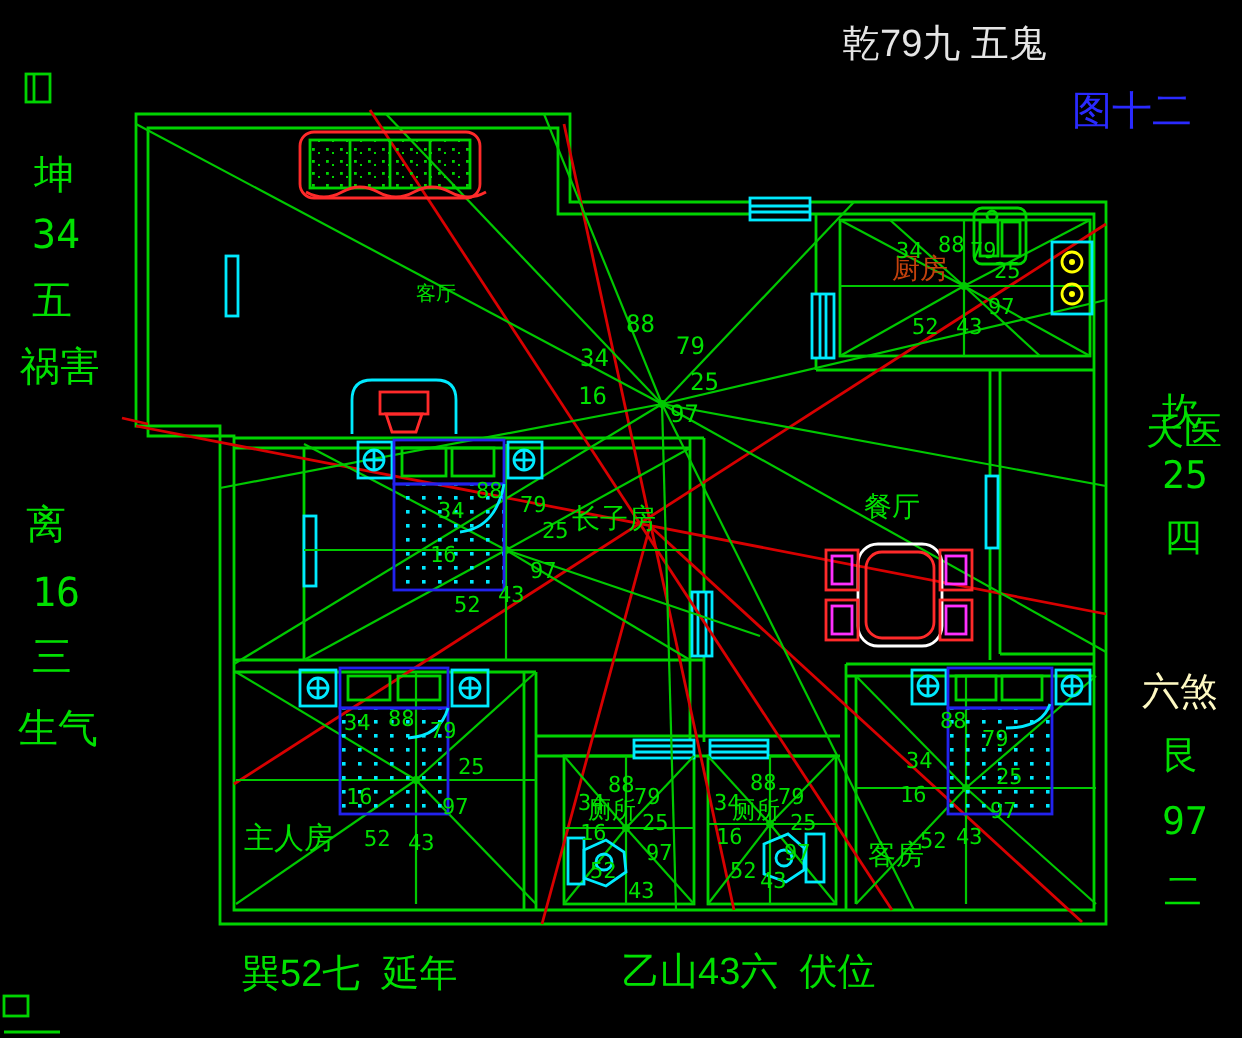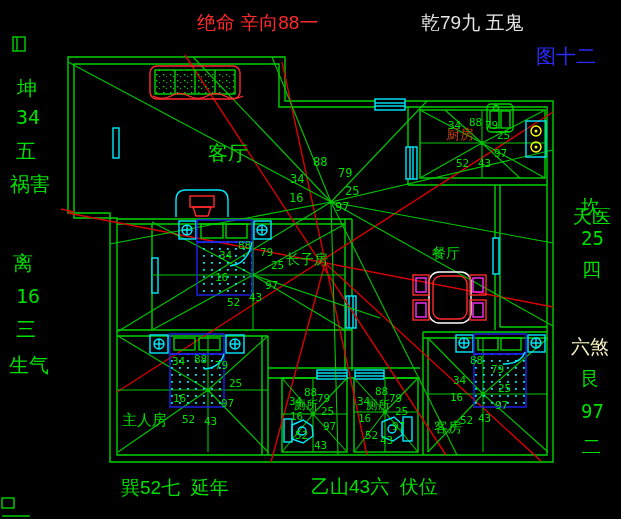--- a/index.html
+++ b/index.html
@@ -213,42 +213,41 @@
       <circle cx="536" cy="343" r="5" fill="none" stroke="#00eaff" stroke-width="1.4"></circle>
       <line x1="531" y1="343" x2="541" y2="343" fill="none" stroke="#00eaff" stroke-width="1.4"></line>
       <line x1="536" y1="338" x2="536" y2="348" fill="none" stroke="#00eaff" stroke-width="1.4"></line>
       <rect x="284" y="419" width="8" height="23" fill="none" stroke="#00eaff" stroke-width="1.4"></rect>
       <polygon points="292,425 303,420 312,426 313,436 303,443 292,439" fill="none" stroke="#00eaff" stroke-width="1.4"></polygon>
       <circle cx="302" cy="431" r="4" fill="none" stroke="#00eaff" stroke-width="1.4"></circle>
       <polygon points="382,422 394,417 402,424 402,435 393,441 382,437" fill="none" stroke="#00eaff" stroke-width="1.4"></polygon>
       <rect x="403" y="417" width="9" height="24" fill="none" stroke="#00eaff" stroke-width="1.4"></rect>
       <circle cx="392" cy="429" r="4" fill="none" stroke="#00eaff" stroke-width="1.4"></circle>
     </svg>
-<div class="lbl" style="left: 197px; top: 13px; font-size: 19px; color: rgb(255, 42, 42);">绝命 辛向88一</div>
     <div class="lbl" style="left: 421px; top: 13px; font-size: 19px; color: #e5e5e5;">乾79九 五鬼</div>
     <div class="lbl" style="left: 536px; top: 46px; font-size: 20px; color: rgb(42, 42, 255);">图十二</div>
     <div class="lbl" style="left: 17px; top: 78px; font-size: 20px; color: rgb(0, 224, 0);">坤</div>
     <div class="lbl num" style="left: 16px; top: 107px; font-size: 20px; color: rgb(0, 224, 0);">34</div>
     <div class="lbl" style="left: 16px; top: 141px; font-size: 20px; color: rgb(0, 224, 0);">五</div>
     <div class="lbl" style="left: 10px; top: 174px; font-size: 20px; color: rgb(0, 224, 0);">祸害</div>
     <div class="lbl" style="left: 13px; top: 253px; font-size: 20px; color: rgb(0, 224, 0);">离</div>
     <div class="lbl num" style="left: 16px; top: 286px; font-size: 20px; color: rgb(0, 224, 0);">16</div>
     <div class="lbl" style="left: 16px; top: 319px; font-size: 20px; color: rgb(0, 224, 0);">三</div>
     <div class="lbl" style="left: 9px; top: 355px; font-size: 20px; color: rgb(0, 224, 0);">生气</div>
     <div class="lbl" style="left: 573px; top: 163px; font-size: 19px; color: rgb(0, 224, 0); margin-top: 44px;">天医</div>
     <div class="lbl" style="left: 581px; top: 197px; font-size: 19px; color: rgb(0, 224, 0);">坎</div>
     <div class="lbl num" style="left: 581px; top: 229px; font-size: 19px; color: rgb(0, 224, 0);">25</div>
     <div class="lbl" style="left: 582px; top: 260px; font-size: 19px; color: rgb(0, 224, 0);">四</div>
     <div class="lbl" style="left: 571px; top: 337px; font-size: 19px; color: #fef9c3;">六煞</div>
     <div class="lbl" style="left: 581px; top: 369px; font-size: 19px; color: rgb(0, 224, 0);">艮</div>
     <div class="lbl num" style="left: 581px; top: 402px; font-size: 19px; color: rgb(0, 224, 0);">97</div>
     <div class="lbl" style="left: 582px; top: 437px; font-size: 19px; color: rgb(0, 224, 0);">二</div>
     <div class="lbl" style="left: 121px; top: 478px; font-size: 19px; color: rgb(0, 224, 0);">巽52七  延年</div>
     <div class="lbl" style="left: 311px; top: 477px; font-size: 19px; color: rgb(0, 224, 0);">乙山43六  伏位</div>
-    <div class="lbl" style="left: 208px; top: 143px; font-size: 20px; color: rgb(0, 224, 0);">客厅</div>
+    <div class="lbl" style="left: 208px; top: 143px; font-size: 10px; color: rgb(0, 224, 0);">客厅</div>
     <div class="lbl" style="left: 446px; top: 127px; font-size: 14px; color: #c2410c;">厨房</div>
     <div class="lbl" style="left: 432px; top: 246px; font-size: 14px; color: rgb(0, 224, 0);">餐厅</div>
     <div class="lbl" style="left: 286px; top: 252px; font-size: 14px; color: rgb(0, 224, 0);">长子房</div>
     <div class="lbl" style="left: 122px; top: 412px; font-size: 15px; color: rgb(0, 224, 0);">主人房</div>
     <div class="lbl" style="left: 434px; top: 420px; font-size: 14px; color: rgb(0, 224, 0);">客房</div>
     <div class="lbl" style="left: 294px; top: 399px; font-size: 12px; color: rgb(0, 224, 0);">厕所</div>
     <div class="lbl" style="left: 366px; top: 399px; font-size: 12px; color: rgb(0, 224, 0);">厕所</div>
     <div class="lbl num" style="left: 313px; top: 156px; font-size: 12px; color: rgb(0, 224, 0);">88</div>
     <div class="lbl num" style="left: 338px; top: 167px; font-size: 12px; color: rgb(0, 224, 0);">79</div>
     <div class="lbl num" style="left: 290px; top: 173px; font-size: 12px; color: rgb(0, 224, 0);">34</div>

